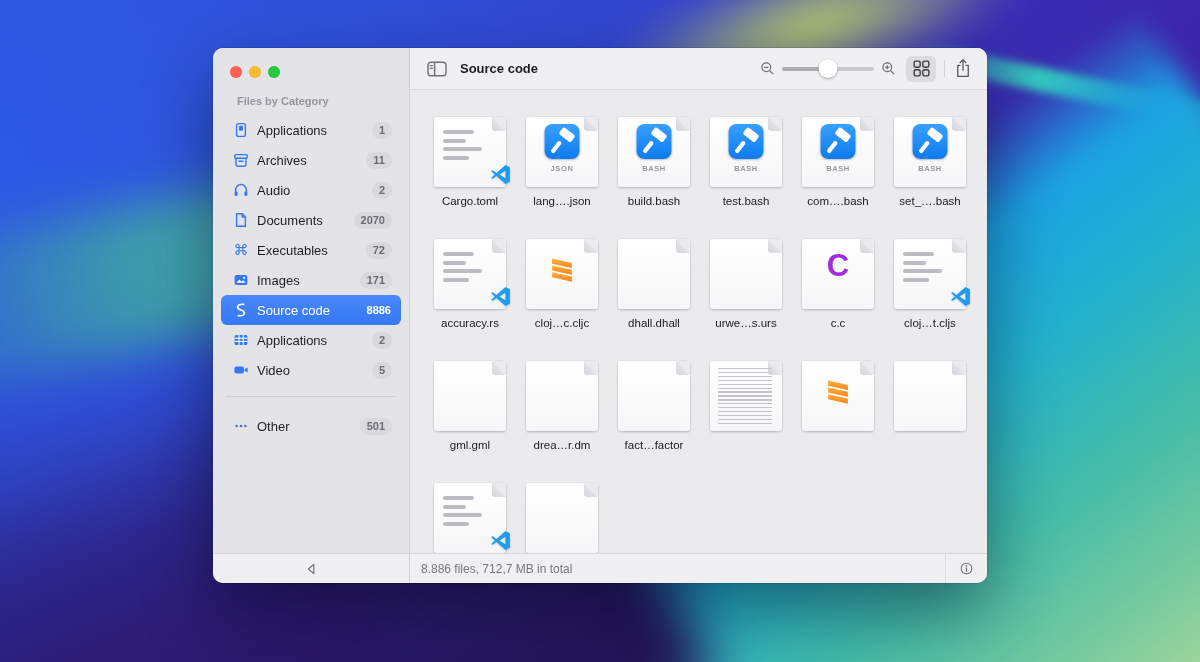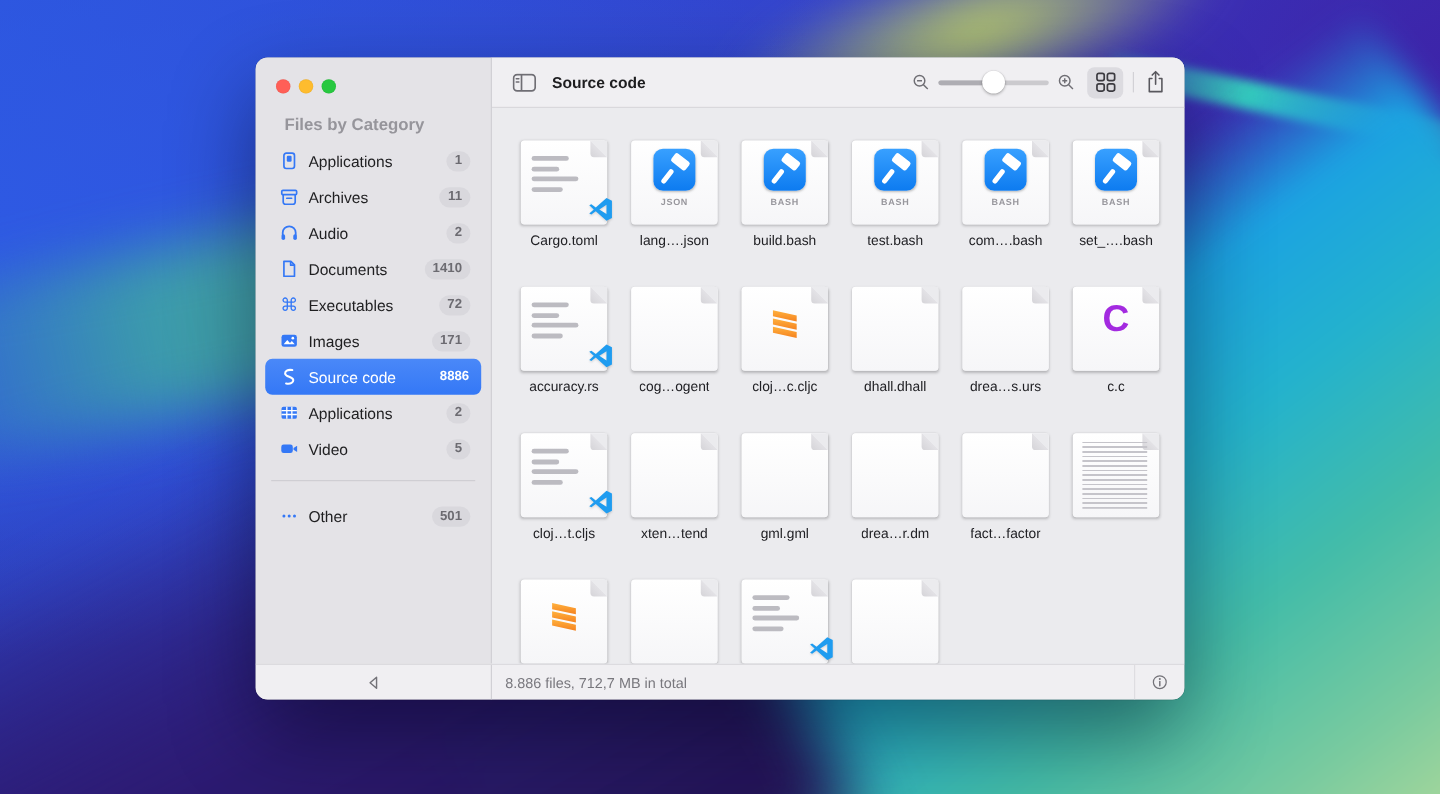--- a/index.html
+++ b/index.html
@@ -35,21 +35,21 @@
   .window { position:absolute; left:213px; top:48px; width:774px; height:535px;
     border-radius:10px; overflow:hidden; background:#ececef; display:flex; flex-direction:column;
     box-shadow:0 28px 70px rgba(0,0,20,.45), 0 0 0 .5px rgba(0,0,0,.18); }
   .body-row { flex:1; display:flex; min-height:0; }
 
   
   .sidebar { width:197px; background:#e4e3e7; border-right:1px solid #d1d0d5;
     display:flex; flex-direction:column; }
   .lights { display:flex; gap:7px; padding:18px 0 0 17px; }
   .light { width:12px; height:12px; border-radius:50%; box-shadow:inset 0 0 1px rgba(0,0,0,.15); }
-  .side-header { margin:17px 0 5px 24px; font-size:14px; font-weight:600; color:#96959b; }
+  .side-header { margin:17px 0 5px 24px; font-size:11px; font-weight:600; color:#96959b; }
   .side-list { padding:3px 8px 0; }
   .side-item { height:30px; border-radius:6px; display:flex; align-items:center;
     padding:0 9px 0 11px; gap:8px; font-size:13px; color:#1f1f21; cursor:default;justify-content:center; }
   .side-item .icn { width:17px; height:17px; color:var(--accent); display:flex;
     align-items:center; justify-content:center; flex:none; }
   .side-item .lbl { flex:1; white-space:nowrap; overflow:hidden; }
   .badge { background:#d9d8dd; color:#6c6b71; font-size:11px; font-weight:600;
     line-height:1; padding:3px 7px; border-radius:9px; }
   .side-item.selected { background:linear-gradient(180deg,#4a88f8,var(--accent)); color:#fff; }
   .side-item.selected .icn { color:#fff; }
@@ -175,21 +175,21 @@
           <div class="side-item">
             <span class="icn">
               <svg viewBox="0 0 16 16" width="16" height="16">
                 <g fill="none" stroke="currentColor" stroke-width="1.4" stroke-linejoin="round">
                   <path d="M3.6 1.8 H9.4 L12.4 4.8 V14.2 H3.6 Z"></path>
                   <path d="M9.2 2 V5 H12.2"></path>
                 </g>
               </svg>
             </span>
             <span class="lbl">Documents</span>
-            <span class="badge">1410</span>
+            <span class="badge">2070</span>
           </div>
           <div class="side-item">
             <span class="icn">
               <svg viewBox="0 0 16 16" width="16" height="16">
                 <text x="8" y="13" text-anchor="middle" font-size="15" fill="currentColor" font-family="DejaVu Sans, sans-serif">⌘</text>
               </svg>
             </span>
             <span class="lbl">Executables</span>
             <span class="badge">72</span>
           </div>
@@ -418,24 +418,20 @@
                 </div>
                 <span class="vscode-badge">
                   <svg viewBox="0 0 24 24" width="21" height="21">
                     <path fill="#1f9cf0" fill-rule="evenodd" d="M17.6 1.2 L7.4 10.3 L3.2 7.1 L1.2 8.1 L5.5 12 L1.2 15.9 L3.2 16.9 L7.4 13.7 L17.6 22.8 L22.8 20.2 V3.8 Z M17.6 7.6 V16.4 L10.8 12 Z"></path>
                   </svg>
                 </span>
               </div>
               <div class="file-name">accuracy.rs</div>
             </div>
             <div class="file-cell">
-              <div class="page"></div>
-              <div class="file-name">cog…ogent</div>
-            </div>
-            <div class="file-cell">
               <div class="page">
                 <span class="sublime-s">
                   <svg viewBox="0 0 30 30" width="27" height="27">
                     <defs>
                       <linearGradient id="subg" x1="0" y1="0" x2="0" y2="1">
                         <stop offset="0" stop-color="#ffb13d"></stop>
                         <stop offset="1" stop-color="#f58220"></stop>
                       </linearGradient>
                     </defs>
                     <g fill="url(#subg)">
@@ -447,21 +443,21 @@
                 </span>
               </div>
               <div class="file-name">cloj…c.cljc</div>
             </div>
             <div class="file-cell">
               <div class="page"></div>
               <div class="file-name">dhall.dhall</div>
             </div>
             <div class="file-cell">
               <div class="page"></div>
-              <div class="file-name">drea…s.urs</div>
+              <div class="file-name">urwe…s.urs</div>
             </div>
             <div class="file-cell">
               <div class="page">
                 <div class="c-letter">C</div>
               </div>
               <div class="file-name">c.c</div>
             </div>
             <div class="file-cell">
               <div class="page">
                 <div class="doc-lines">
@@ -470,24 +466,20 @@
                   <i></i>
                   <i></i>
                 </div>
                 <span class="vscode-badge">
                   <svg viewBox="0 0 24 24" width="21" height="21">
                     <path fill="#1f9cf0" fill-rule="evenodd" d="M17.6 1.2 L7.4 10.3 L3.2 7.1 L1.2 8.1 L5.5 12 L1.2 15.9 L3.2 16.9 L7.4 13.7 L17.6 22.8 L22.8 20.2 V3.8 Z M17.6 7.6 V16.4 L10.8 12 Z"></path>
                   </svg>
                 </span>
               </div>
               <div class="file-name">cloj…t.cljs</div>
-            </div>
-            <div class="file-cell">
-              <div class="page"></div>
-              <div class="file-name">xten…tend</div>
             </div>
             <div class="file-cell">
               <div class="page"></div>
               <div class="file-name">gml.gml</div>
             </div>
             <div class="file-cell">
               <div class="page"></div>
               <div class="file-name">drea…r.dm</div>
             </div>
             <div class="file-cell">

